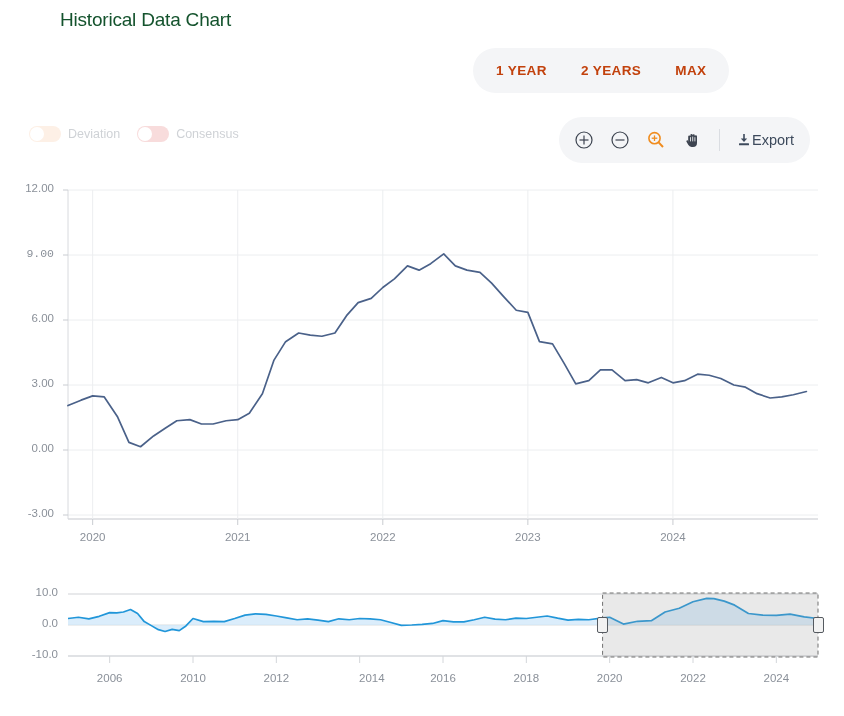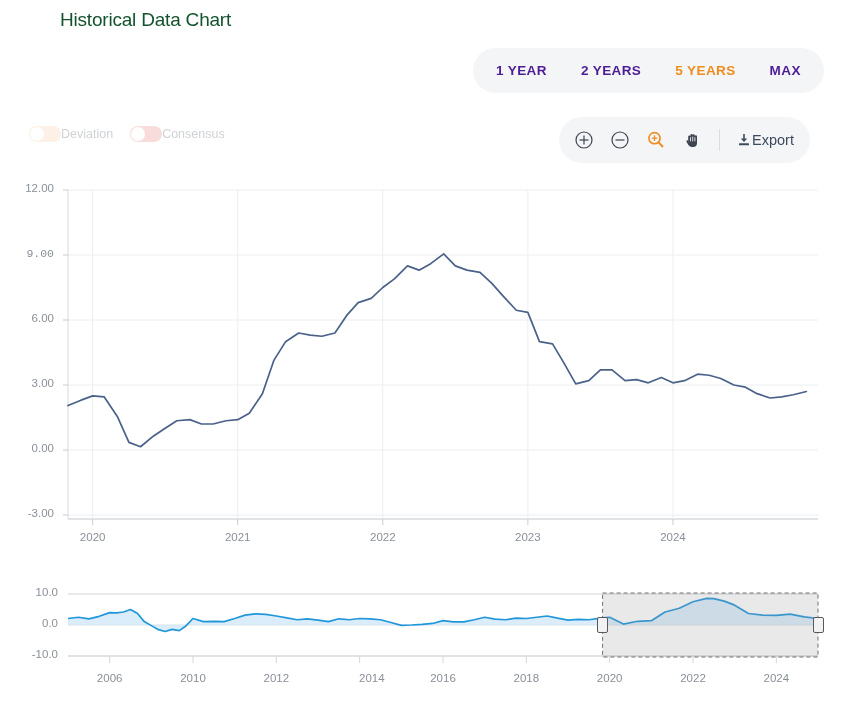--- a/index.html
+++ b/index.html
@@ -42,38 +42,38 @@
     display: flex;
     align-items: center;
     background: #f4f5f7;
     border-radius: 23px;
     padding: 0 6px;
   }
   .range-btn {
     font-size: 13.5px;
     font-weight: bold;
     letter-spacing: 0.4px;
-    color: #4c1d95;
+    color: #c2410c;
     padding: 0 17px;
     line-height: 45px;
     cursor: pointer;
     white-space: nowrap;
   }
   .range-btn.active { color: #f08c1e; }
 
   
   .toggles {
     position: absolute;
     left: 29px;
     top: 126px;
     display: flex;
     align-items: center;
     gap: 17px;
   }
-  .toggle-group { display: flex; align-items: center; }
+  .toggle-group { display: flex; align-items: center; gap: 7px; }
   .toggle-track {
     position: relative;
     width: 32px; height: 16px;
     border-radius: 8px;
     flex: 0 0 auto;
   }
   .toggle-track.deviation { background: #fdf0e6; }
   .toggle-track.consensus { background: #f8dcdc; }
   .toggle-knob {
     position: absolute;
@@ -160,21 +160,20 @@
 </head>
 <body>
 
 <div class="card">
 
   <div class="page-title">Historical Data Chart</div>
 
   <div class="range-selector">
     <div class="range-btn">1 YEAR</div>
     <div class="range-btn">2 YEARS</div>
-    <div class="range-btn active">5 YEARS</div>
     <div class="range-btn">MAX</div>
   </div>
 
   <div class="toggles">
     <div class="toggle-group">
       <div class="toggle-track deviation">
         <div class="toggle-knob"></div>
       </div>
       <div class="toggle-label">Deviation</div>
     </div>

